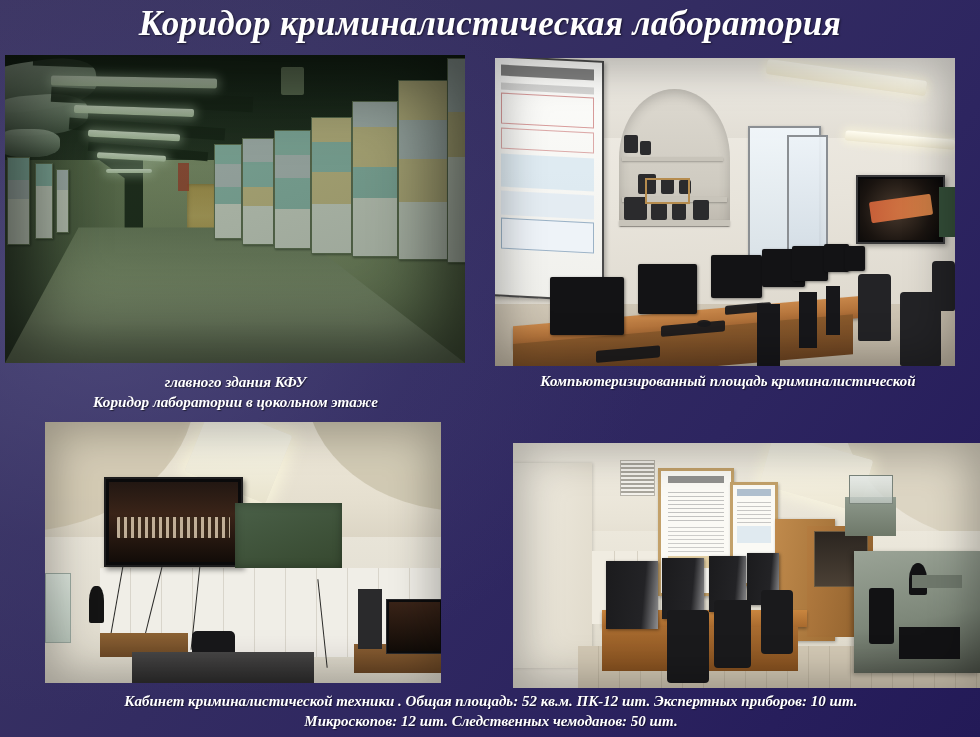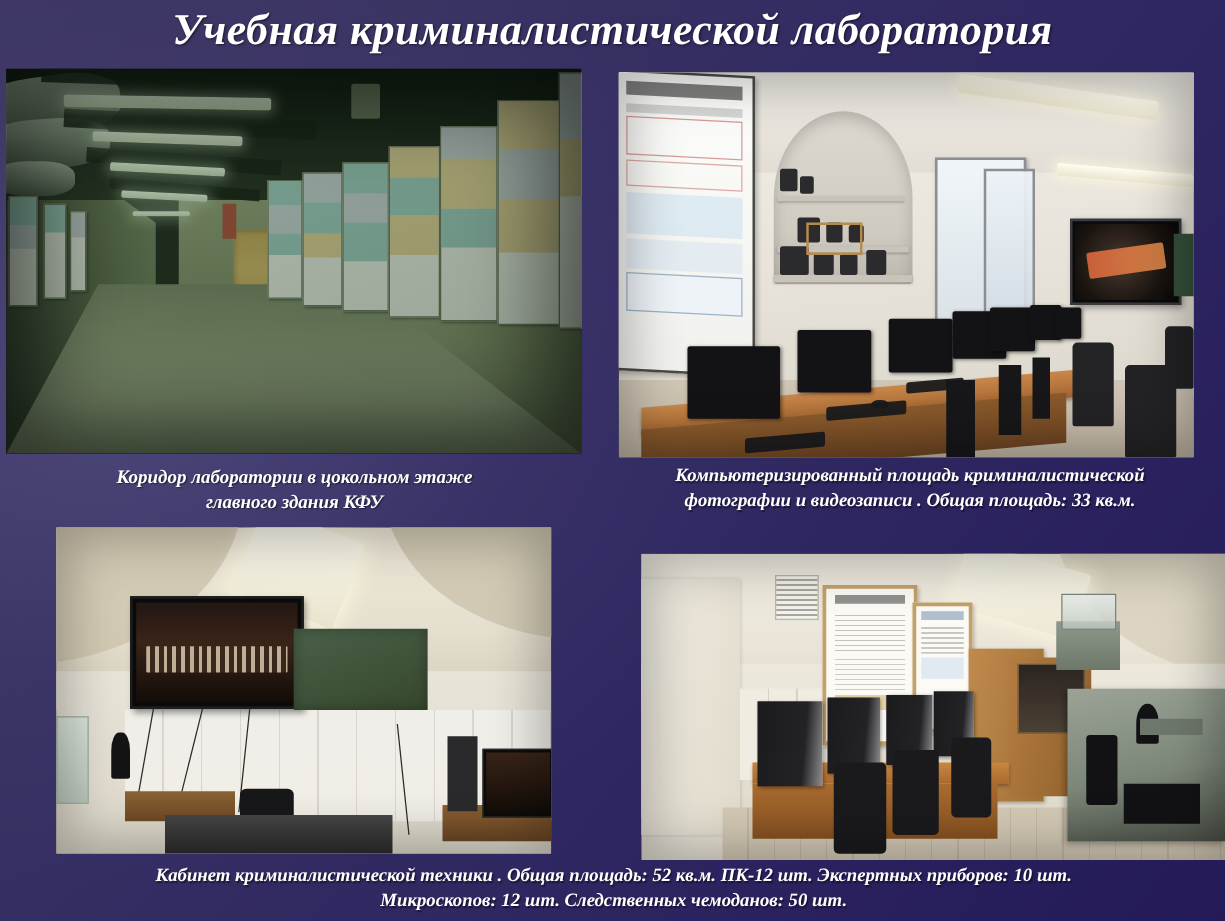--- a/index.html
+++ b/index.html
@@ -208,21 +208,21 @@
     border:1px solid #7b857c;}
 
   .grain{position:absolute;inset:0;pointer-events:none;
     box-shadow:inset 0 0 40px 10px rgba(0,0,0,.28);}
 </style>
 </head>
 <body>
 
 <div id="slide">
 
-  <div class="title">Учебная криминалистической  лаборатория</div>
+  <div class="title">Коридор криминалистическая  лаборатория</div>
 
   <div class="photo" id="photo1">
     <div class="scene">
       <div class="abs c1-wallR"></div>
       <div class="abs c1-wallL"></div>
       <div class="abs c1-endwall"></div>
       <div class="abs c1-door"></div>
       <div class="abs c1-floor"></div>
       <div class="abs c1-ceil"></div>
 
@@ -449,27 +449,26 @@
         <div class="c4-equipblk" style="left:44%;top:10%;width:14%;height:26%;border-radius:50% 50% 2px 2px;"></div>
         <div class="c4-equipblk" style="left:36%;top:62%;width:48%;height:26%;"></div>
         <div class="abs" style="left:46%;top:20%;width:40%;height:10%;background:#6e776b;"></div>
       </div>
 
       <div class="abs grain"></div>
     </div>
   </div>
 
   <div class="cap" id="cap1">
+    <div>главного здания КФУ</div>
     <div>Коридор лаборатории в цокольном этаже</div>
-    <div>главного здания КФУ</div>
   </div>
 
   <div class="cap" id="cap2">
     <div>Компьютеризированный площадь  криминалистической</div>
-    <div>фотографии и видеозаписи .   Общая площадь: 33 кв.м.</div>
   </div>
 
   <div class="cap" id="cap3">
     <div>Кабинет криминалистической техники .   Общая площадь: 52 кв.м.   ПК-12 шт.  Экспертных приборов: 10 шт.</div>
     <div>Микроскопов: 12 шт.   Следственных чемоданов: 50 шт.</div>
   </div>
 
 </div>
 
 </body></html>

